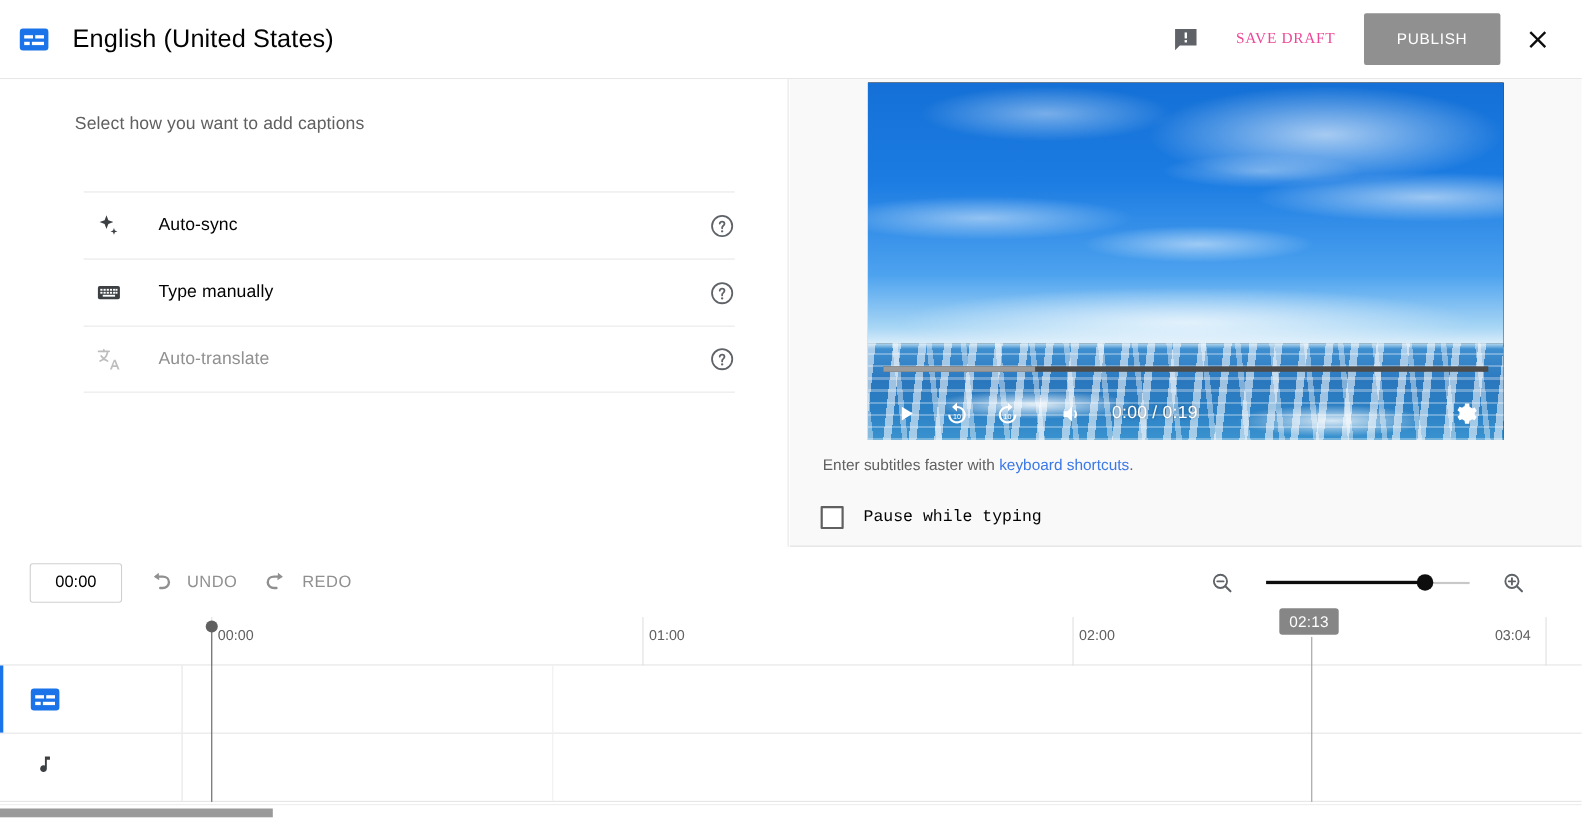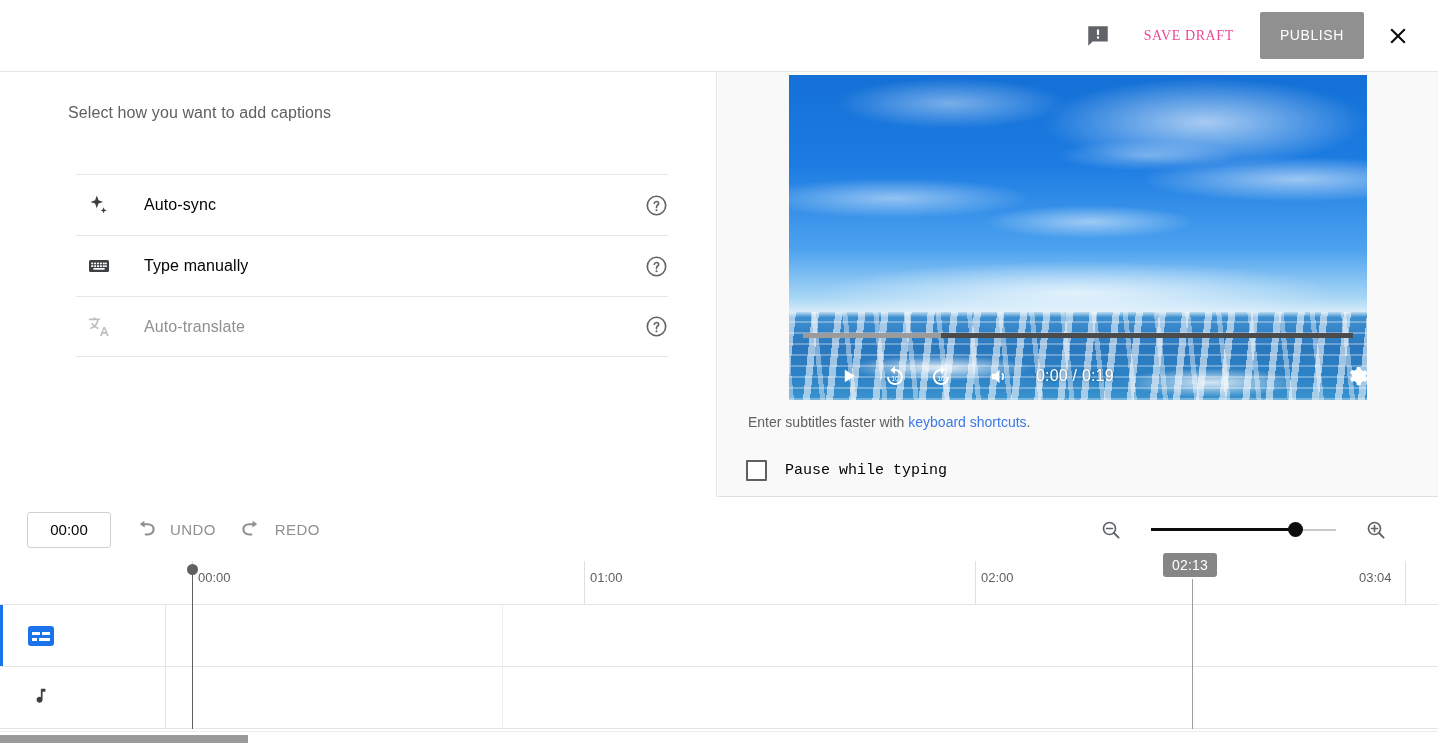--- a/index.html
+++ b/index.html
@@ -40,21 +40,21 @@
   .feedback-btn {
     width: 48px; height: 48px; display: flex; align-items: center; justify-content: center;
     cursor: pointer; margin-right: 6px;
   }
   .save-draft {
     font-size: 14px; font-weight: 500; letter-spacing: 0.6px; color: #ec4899;
     padding: 10px 16px; cursor: pointer; white-space: nowrap; font-family: Liberation Serif, serif;
   }
   .publish-btn {
     background: #909090; color: #fff; font-size: 14px; font-weight: 500;
-    letter-spacing: 0.6px; padding: 0 20px; height: 47px; line-height: 47px;
+    letter-spacing: 0.6px; padding: 0 30px; height: 47px; line-height: 47px;
     border: none; border-radius: 2px; cursor: pointer; margin-left: 10px;
     font-family: "Liberation Sans", sans-serif;
   }
   .close-btn {
     width: 48px; height: 48px; margin-left: 10px; display: flex;
     align-items: center; justify-content: center; cursor: pointer;
   }
 
   
   .left-panel {
@@ -116,21 +116,21 @@
   }
 
   .progress-track {
     position: absolute; left: 14px; right: 14px; top: 258px; height: 5px;
     background: #4b4b4b;
   }
   .progress-buffered { position: absolute; left: 0; top: 0; height: 5px; background: #9b9b9b; }
 
   .player-controls {
     position: absolute; left: 0; bottom: 0; width: 100%; height: 48px;
-    display: flex; align-items: center; padding: 0 12px; margin-left: 25px;
+    display: flex; align-items: center; padding: 0 12px;
   }
   .pc-btn {
     width: 46px; height: 46px; display: flex; align-items: center; justify-content: center;
     cursor: pointer;
   }
   .pc-time {
     color: #fff; font-size: 16px; margin-left: 14px; letter-spacing: 0.2px;
     text-shadow: 0 0 3px rgba(0,0,0,0.4);
   }
   .pc-spacer { flex: 1; }
@@ -225,20 +225,29 @@
   .hscroll-thumb {
     position: absolute; left: 0; top: 3px; height: 8px; background: #9a9a9a; border-radius: 0;
   }
 </style>
 </head>
 <body>
 
 <div class="app">
 
   <div class="header">
+    <div class="header-left">
+      <div class="cc-badge">
+        <i class="l1"></i>
+          <i class="l2"></i>
+          <i class="l3"></i>
+          <i class="l4"></i>
+      </div>
+      <div class="header-title">English (United States)</div>
+    </div>
     <div class="header-right">
       <div class="feedback-btn">
         <svg width="26" height="26" viewBox="0 0 24 24" aria-hidden="true">
           <path d="M3 3h18v14H7l-4 4V3z" fill="#5f6368"></path>
           <rect x="11" y="6" width="2" height="5" fill="#fff"></rect>
           <rect x="11" y="12.4" width="2" height="2" fill="#fff"></rect>
         </svg>
       </div>
       <div class="save-draft">SAVE DRAFT</div>
       <button class="publish-btn">PUBLISH</button>

